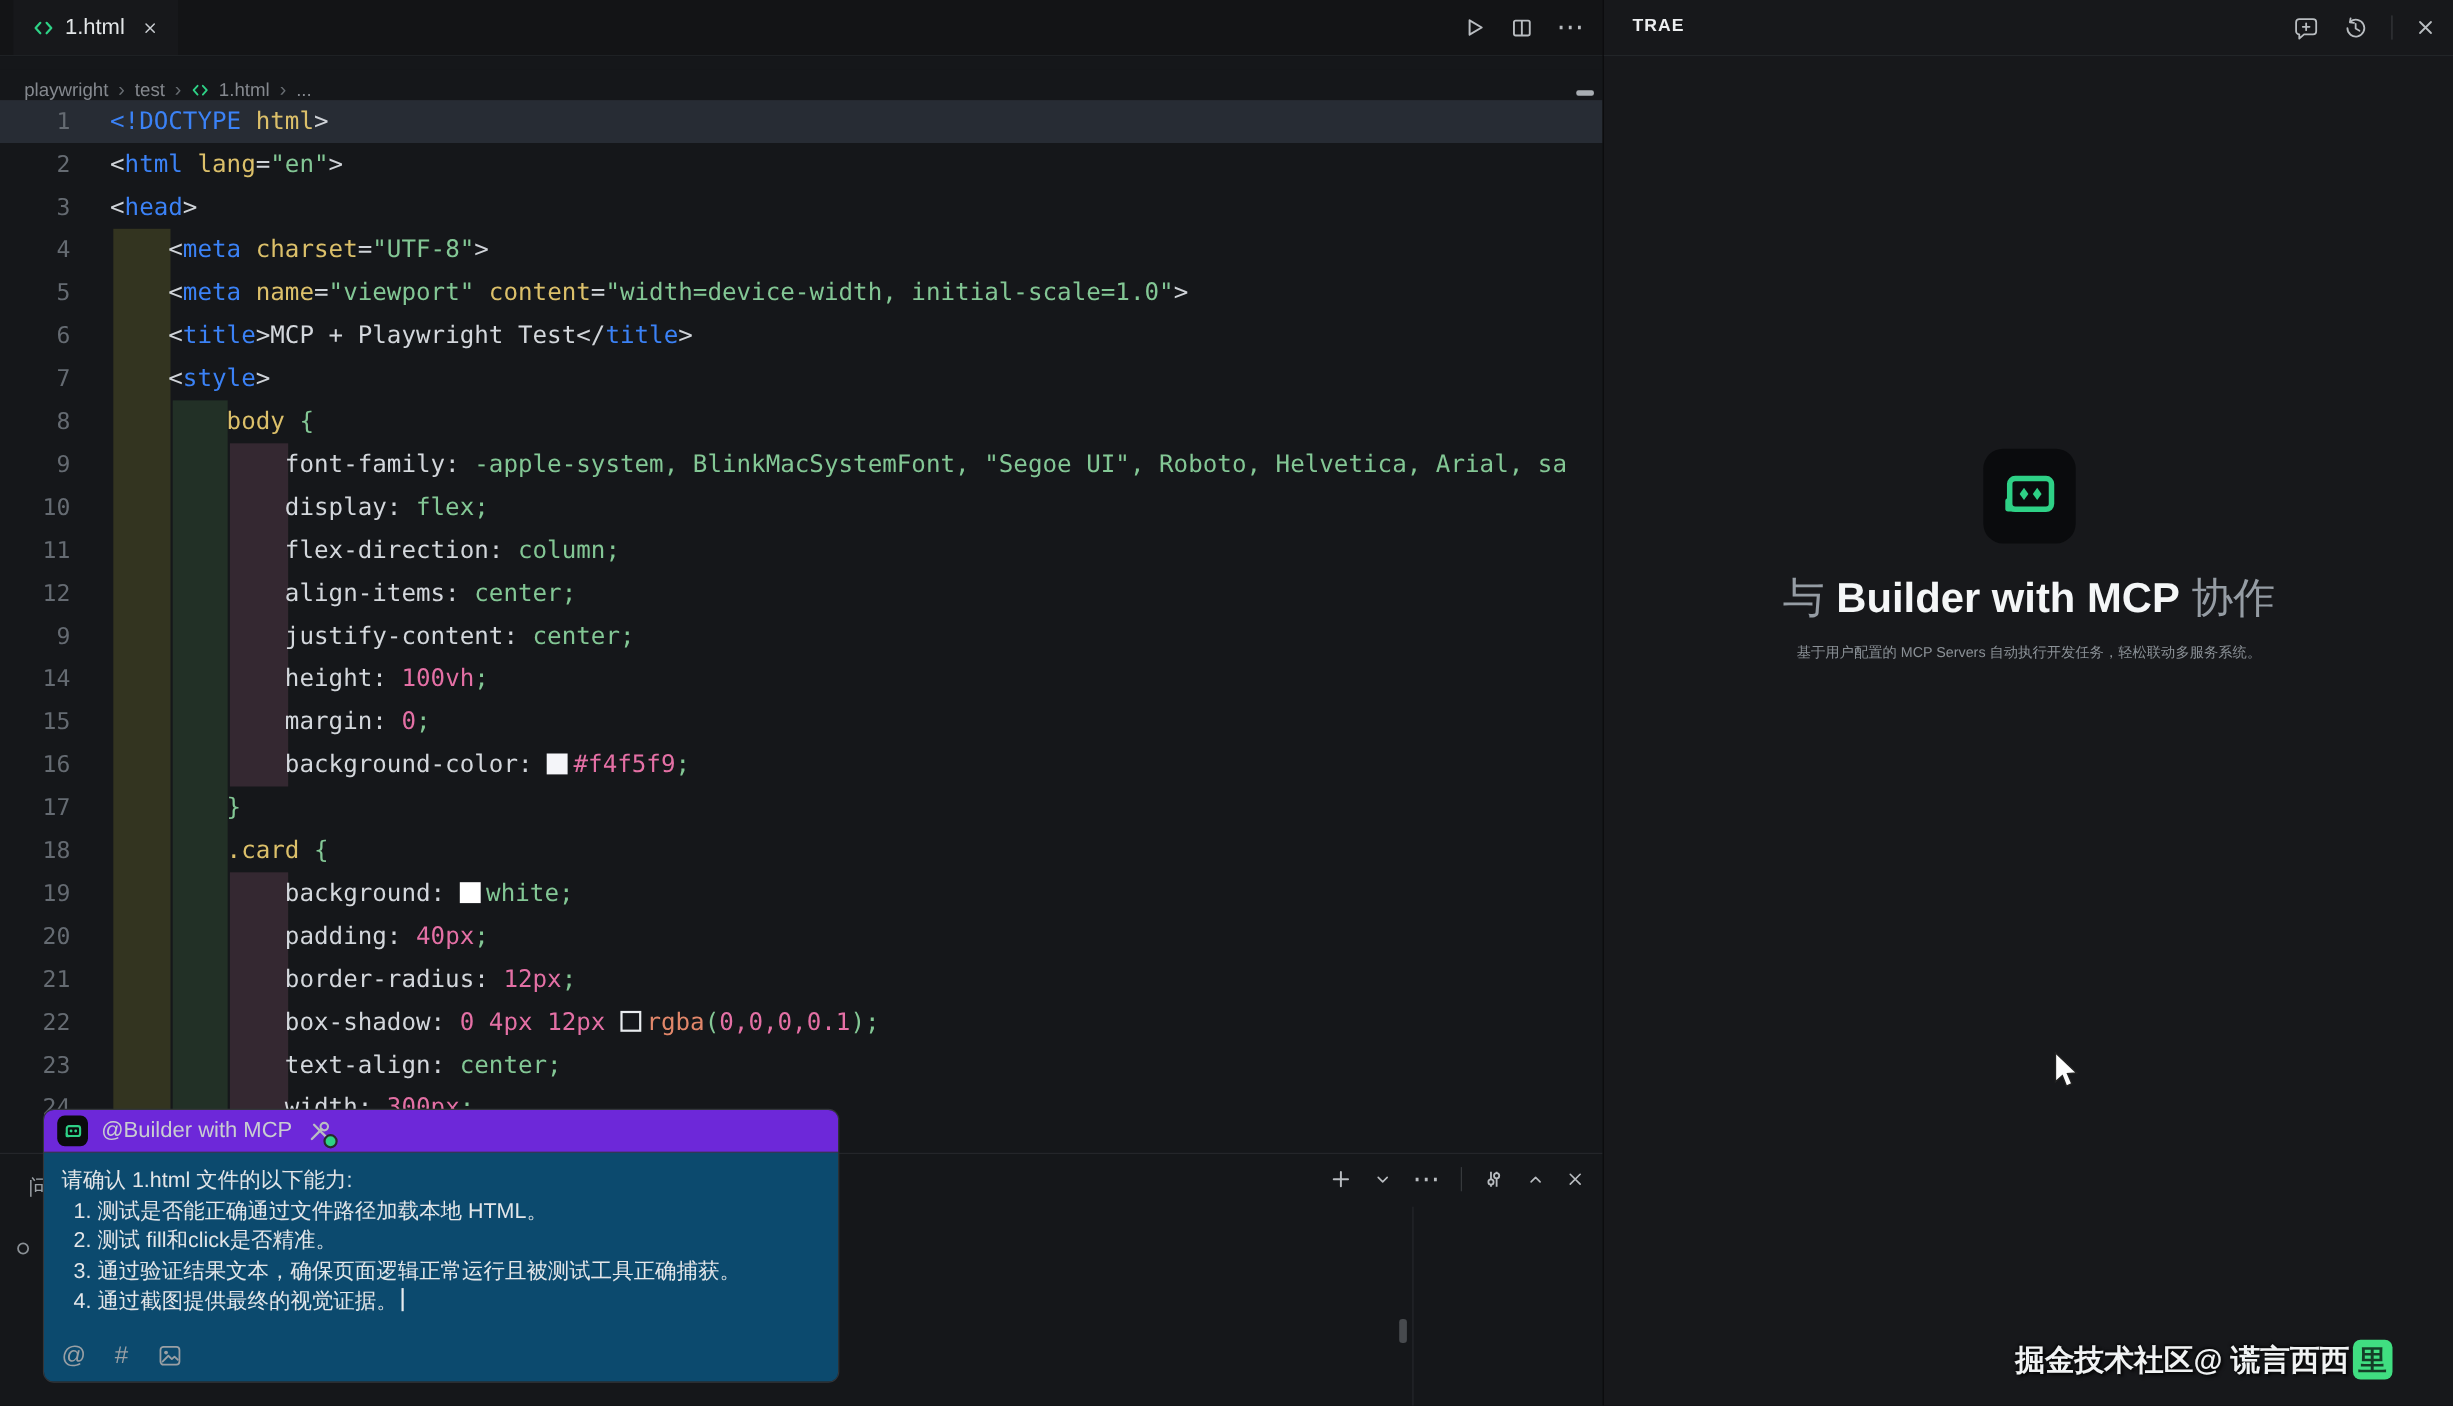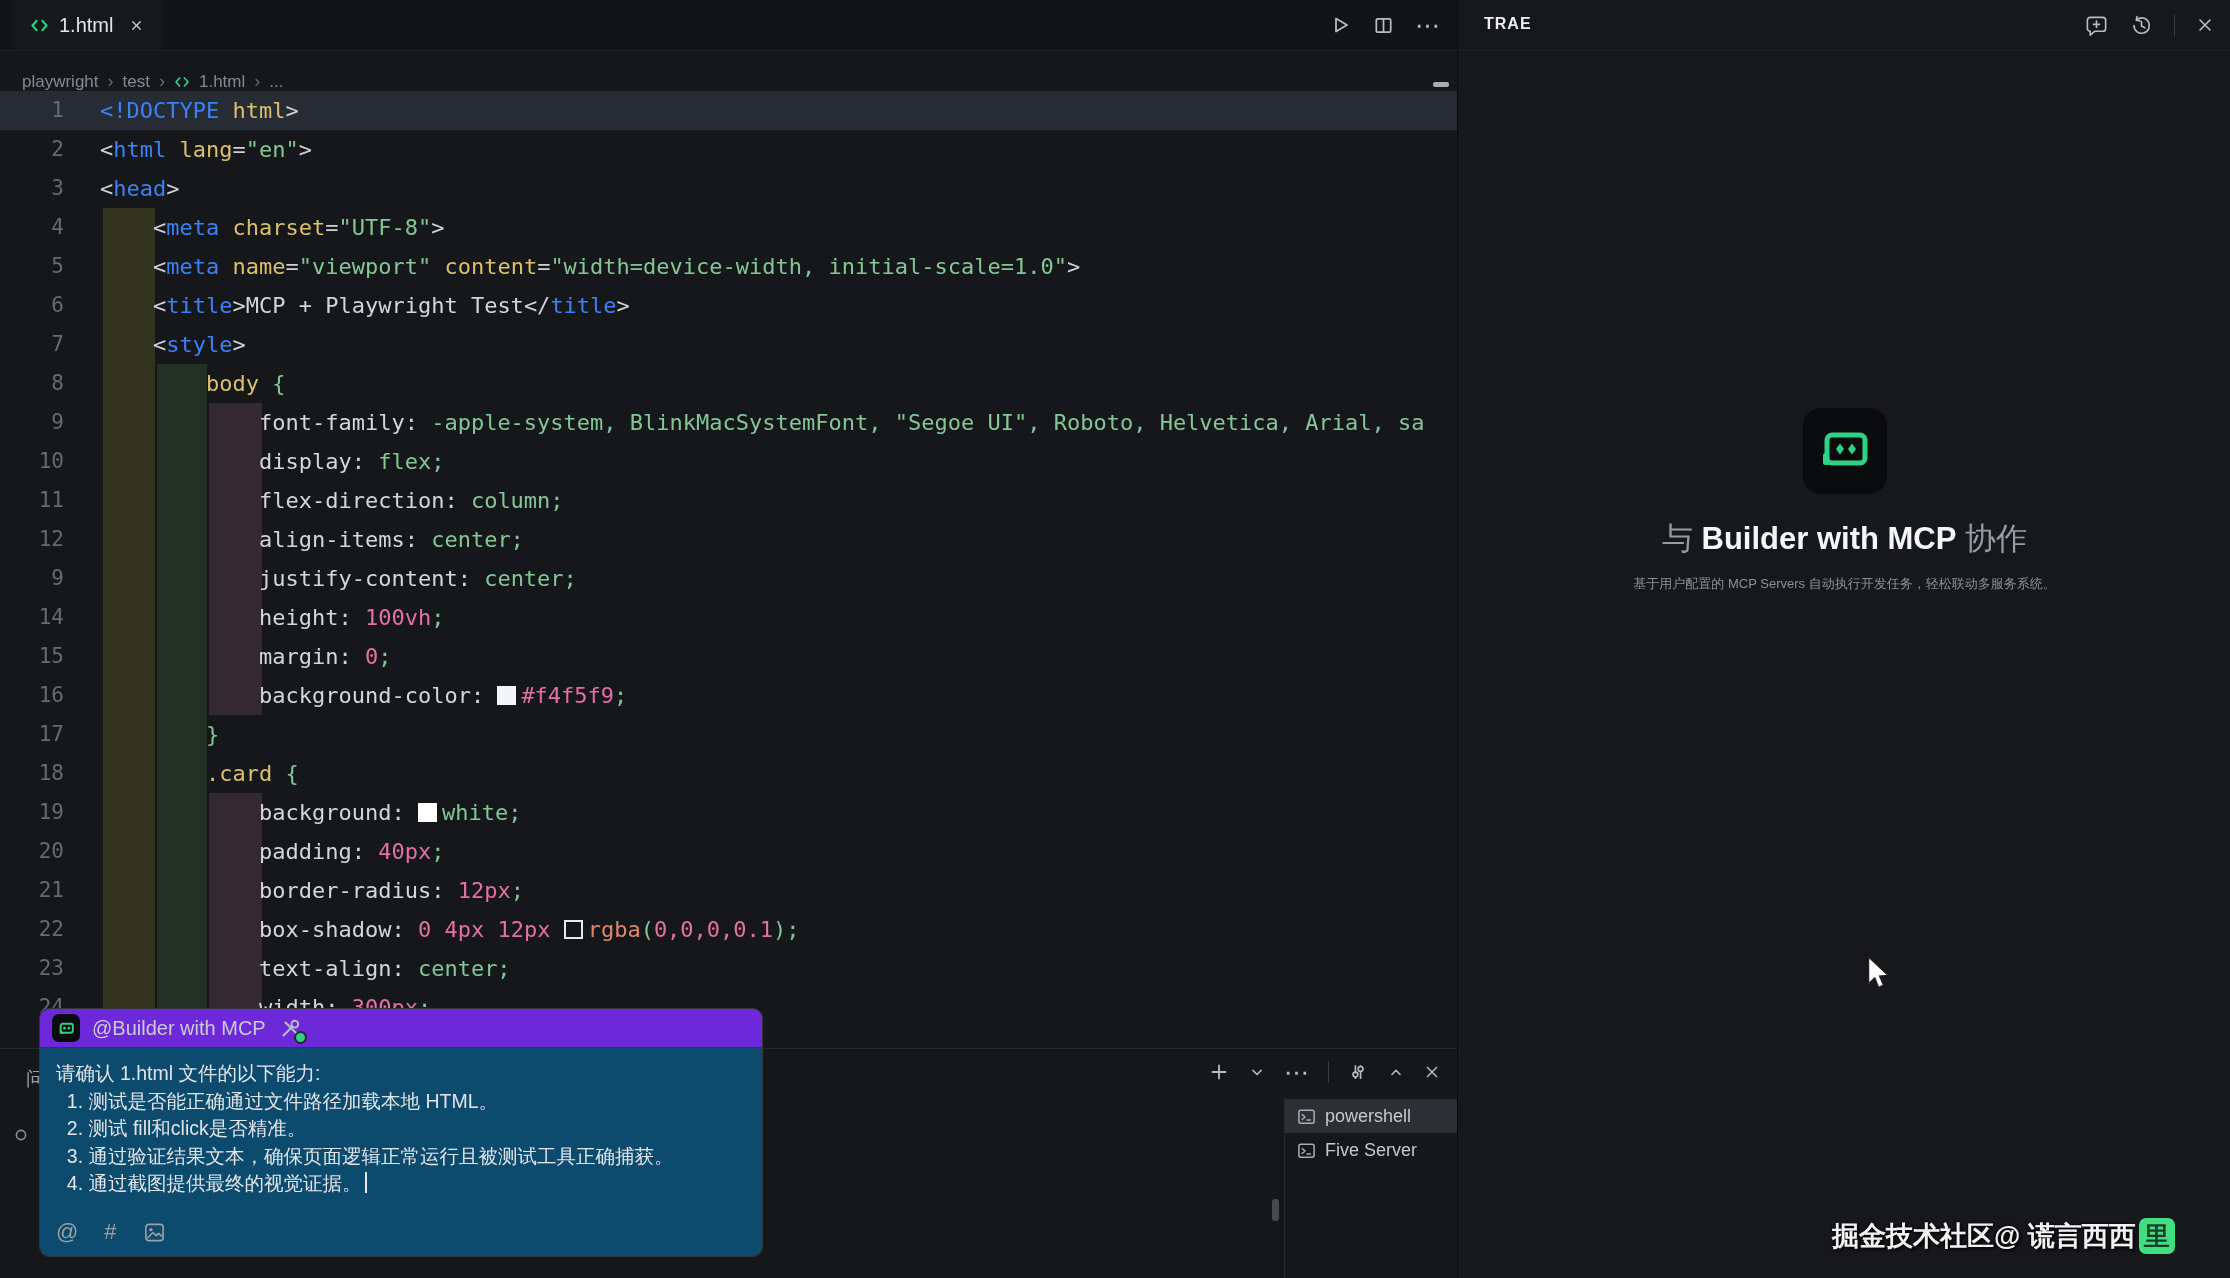--- a/index.html
+++ b/index.html
@@ -56,21 +56,21 @@
   .term-scroll{position:absolute;left:1272px;top:150px;width:7px;height:22px;background:#474a4e;border-radius:3px;}
 
   
   .right-panel{position:absolute;left:1457px;top:0;width:773px;height:1278px;background:#17181b;border-left:1px solid #0a0b0c;}
   .rp-header{position:absolute;top:0;left:0;width:100%;height:50px;border-bottom:1px solid #222528;}
   .rp-title{position:absolute;left:26px;top:15px;font-size:16px;font-weight:bold;color:#eceef0;letter-spacing:1px;}
   .rp-actions{position:absolute;right:16px;top:0;height:50px;display:flex;align-items:center;gap:20px;color:#b9bdc1;}
 
   .welcome{position:absolute;left:0;top:408px;width:100%;text-align:center;}
   .logo-box{display:inline-flex;align-items:center;justify-content:center;width:84px;height:86px;background:#0a0b0d;border-radius:18px;}
-  .welcome-title{margin-top:24px;font-size:31px;color:#959ca4;}
+  .welcome-title{margin-top:24px;font-size:38px;color:#959ca4;}
   .welcome-title .main{color:#f4f6f7;font-weight:bold;}
   .welcome-sub{margin-top:15px;font-size:13px;color:#8b9197;}
 
   .chat{position:absolute;left:39px;top:1008px;width:722px;border:1px solid #33363a;border-radius:10px;overflow:hidden;background:#1f2125;}
   .chat-chip-row{display:flex;align-items:center;gap:12px;height:38px;background:#6d28d9;border-bottom:1px solid #33363a;padding:0 12px;}
   .chip-logo{width:28px;height:28px;background:#0a0b0c;border-radius:7px;display:flex;align-items:center;justify-content:center;}
   .chip-label{color:#c9cdd1;font-size:20px;}
   .tool-wrap{position:relative;width:26px;height:26px;}
   .tool-dot{position:absolute;right:-3px;bottom:-3px;width:9px;height:9px;border-radius:50%;background:#2ed186;border:2px solid #27292d;}
   .chat-body{position:relative;background:#0c4a6e;padding:12px 16px 58px;}
@@ -215,42 +215,20 @@
       <div class="terminal-line">
         <span class="ico">
           <svg width="14" height="14" viewBox="0 0 14 14">
               <circle cx="7" cy="7" r="4.6" stroke="#8a9095" stroke-width="1.6" fill="none"></circle>
             </svg>
         </span>
         <span>PS D:\Lesson\ai\mcp&gt;</span>
       </div>
 
       <div class="terminal-divider"></div>
-      <div class="terminal-list" id="terminal-list">
-          <div class="term-item selected">
-            <span class="ico">
-              <svg width="19" height="19" viewBox="0 0 20 20" stroke="#a8adb2" stroke-width="1.6" fill="none" stroke-linecap="round" stroke-linejoin="round">
-                <rect x="2" y="3.5" width="16" height="13.5" rx="2"></rect>
-                <path d="M5.5 8 L8.5 10.5 L5.5 13"></path>
-                <path d="M10.5 13.7 H14"></path>
-              </svg>
-            </span>
-            <span>powershell</span>
-          </div>
-          <div class="term-item">
-            <span class="ico">
-              <svg width="19" height="19" viewBox="0 0 20 20" stroke="#a8adb2" stroke-width="1.6" fill="none" stroke-linecap="round" stroke-linejoin="round">
-                <rect x="2" y="3.5" width="16" height="13.5" rx="2"></rect>
-                <path d="M5.5 8 L8.5 10.5 L5.5 13"></path>
-                <path d="M10.5 13.7 H14"></path>
-              </svg>
-            </span>
-            <span>Five Server</span>
-          </div>
-        </div>
       <div class="term-scroll"></div>
     </div>
   </div>
 
   <div class="right-panel">
     <div class="rp-header">
       <span class="rp-title">TRAE</span>
       <div class="rp-actions">
         <span class="ico">
           <svg width="25" height="25" viewBox="0 0 26 26" stroke="#b9bdc1" stroke-width="1.7" fill="none" stroke-linecap="round" stroke-linejoin="round">

